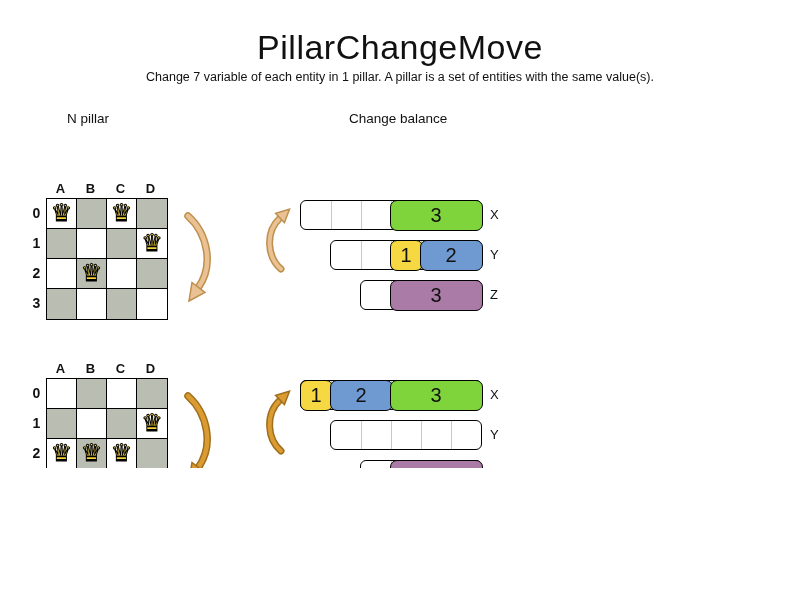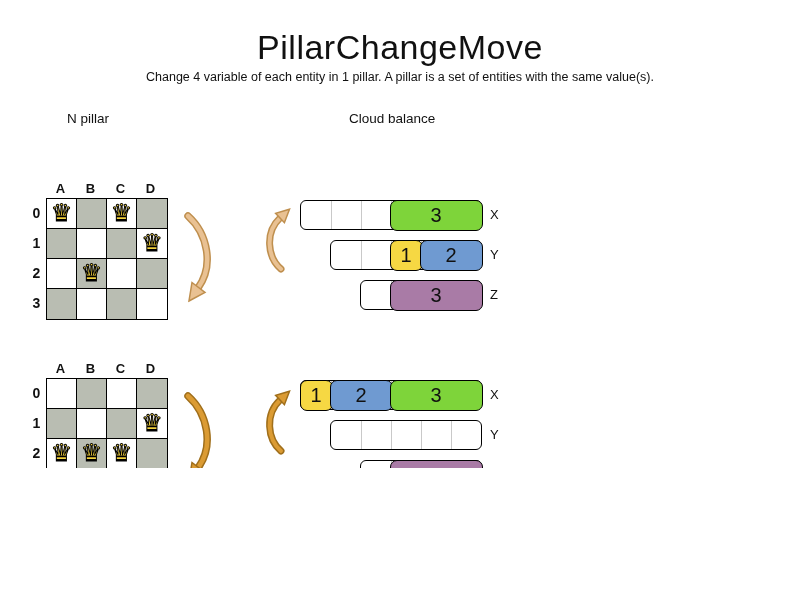--- a/index.html
+++ b/index.html
@@ -41,24 +41,24 @@
   .bar-label{position:absolute;font-size:13px;}
 
   .arrow{position:absolute;}
 </style>
 </head>
 <body>
 
 <div class="canvas">
 
   <div class="title">PillarChangeMove</div>
-  <div class="subtitle">Change 4 variable of each entity in 1 pillar. A pillar is a set of entities with the same value(s).</div>
+  <div class="subtitle">Change 7 variable of each entity in 1 pillar. A pillar is a set of entities with the same value(s).</div>
 
   <div class="section-label" style="left:67px;top:111px">N pillar</div>
-  <div class="section-label" style="left:349px;top:111px">Cloud balance</div>
+  <div class="section-label" style="left:349px;top:111px">Change balance</div>
 
   <div class="board" style="left:27px;top:182px">
       <div class="board-cols">
         <span>A</span>
         <span>B</span>
         <span>C</span>
         <span>D</span>
       </div>
       <div class="board-body">
         <div class="board-rowlabels">

